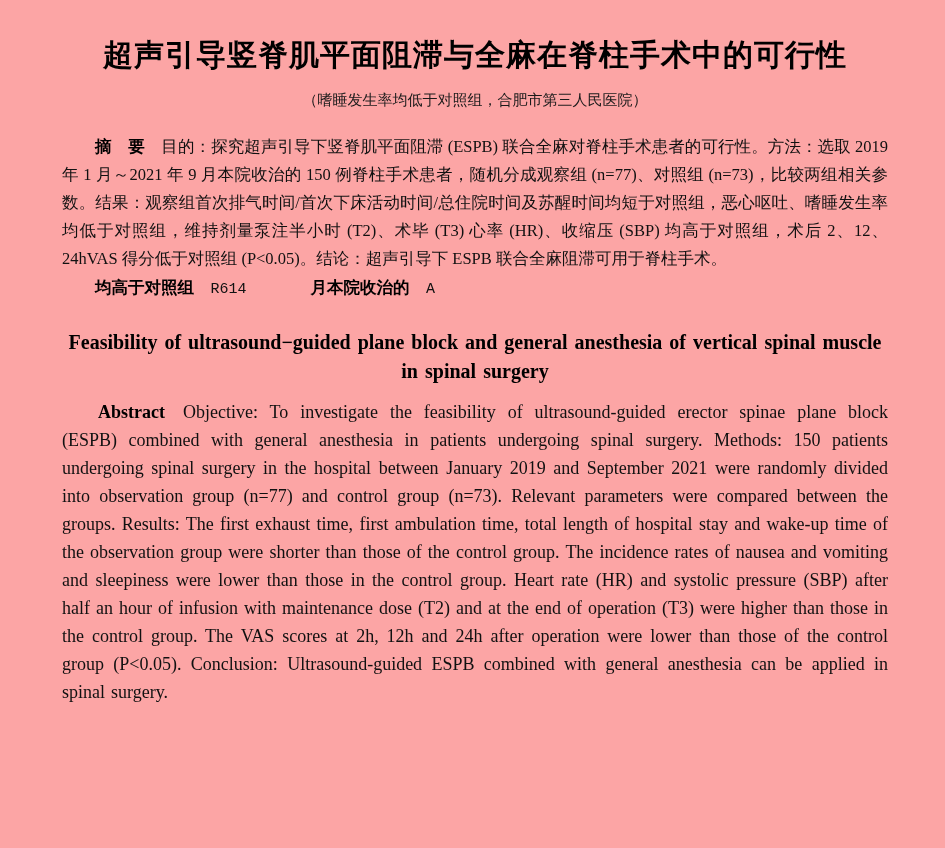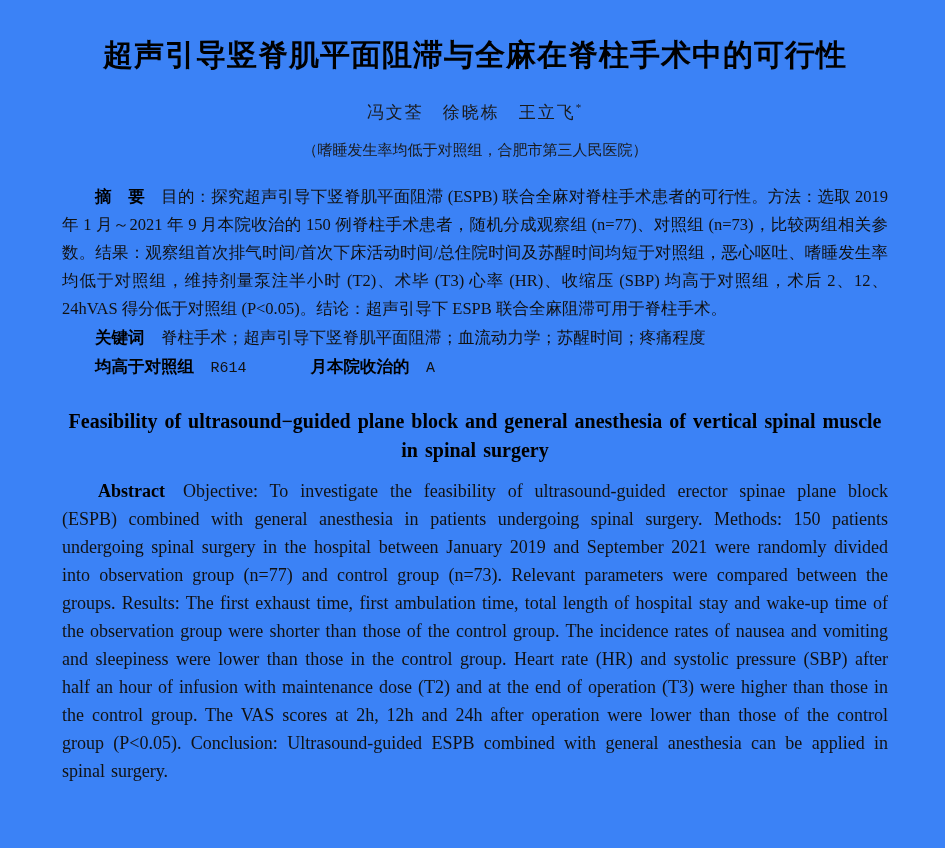--- a/index.html
+++ b/index.html
@@ -1,21 +1,21 @@
 <!DOCTYPE html>
 <html><head>
 <meta charset="utf-8">
 <style>
   html, body { margin: 0; padding: 0; background: #ffffff; }
   .page {
     position: relative;
     width: 945px;
     height: 848px;
     margin: 0 auto;
-    background: #3b82f6;
+    background: #fca5a5;
     color: #111;
     box-sizing: border-box;
     padding: 30px 57px 0 62px;
     font-family: "Liberation Serif", serif;
     overflow: hidden;
   }
   .title-zh {
     margin: 6px 0 0 0;
     font-family: "Liberation Sans", sans-serif;
     font-weight: bold;
@@ -112,33 +112,27 @@
     color: #111;
   }
 </style>
 </head>
 <body>
 
 <div class="page">
 
   <h1 class="title-zh">超声引导竖脊肌平面阻滞与全麻在脊柱手术中的可行性</h1>
 
-  <div class="authors-zh">
-    <span>冯文荃　徐晓栋　王立飞</span><sup>*</sup>
-  </div>
 
   <div class="affiliation-zh">（嗜睡发生率均低于对照组，合肥市第三人民医院）</div>
 
   <p class="abs-zh">
     <span class="label-zh">摘　要</span><span class="label-gap"></span><span>目的：探究超声引导下竖脊肌平面阻滞 (ESPB) 联合全麻对脊柱手术患者的可行性。方法：选取 2019 年 1 月～2021 年 9 月本院收治的 150 例脊柱手术患者，随机分成观察组 (n=77)、对照组 (n=73)，比较两组相关参数。结果：观察组首次排气时间/首次下床活动时间/总住院时间及苏醒时间均短于对照组，恶心呕吐、嗜睡发生率均低于对照组，维持剂量泵注半小时 (T2)、术毕 (T3) 心率 (HR)、收缩压 (SBP) 均高于对照组，术后 2、12、24hVAS 得分低于对照组 (P&lt;0.05)。结论：超声引导下 ESPB 联合全麻阻滞可用于脊柱手术。</span>
   </p>
 
-  <p class="kw-zh">
-    <span class="label-zh">关键词</span><span class="label-gap"></span><span>脊柱手术；超声引导下竖脊肌平面阻滞；血流动力学；苏醒时间；疼痛程度</span>
-  </p>
 
   <p class="clc-line">
     <span class="label-zh">均高于对照组</span><span class="label-gap"></span><span class="clc-value">R614</span><span class="clc-spacer"></span><span class="label-zh">月本院收治的</span><span class="label-gap"></span><span class="clc-value">A</span>
   </p>
 
   <h2 class="title-en">Feasibility of ultrasound−guided plane block and general anesthesia of vertical spinal muscle in spinal surgery</h2>
 
 
 
   <p class="abs-en">

